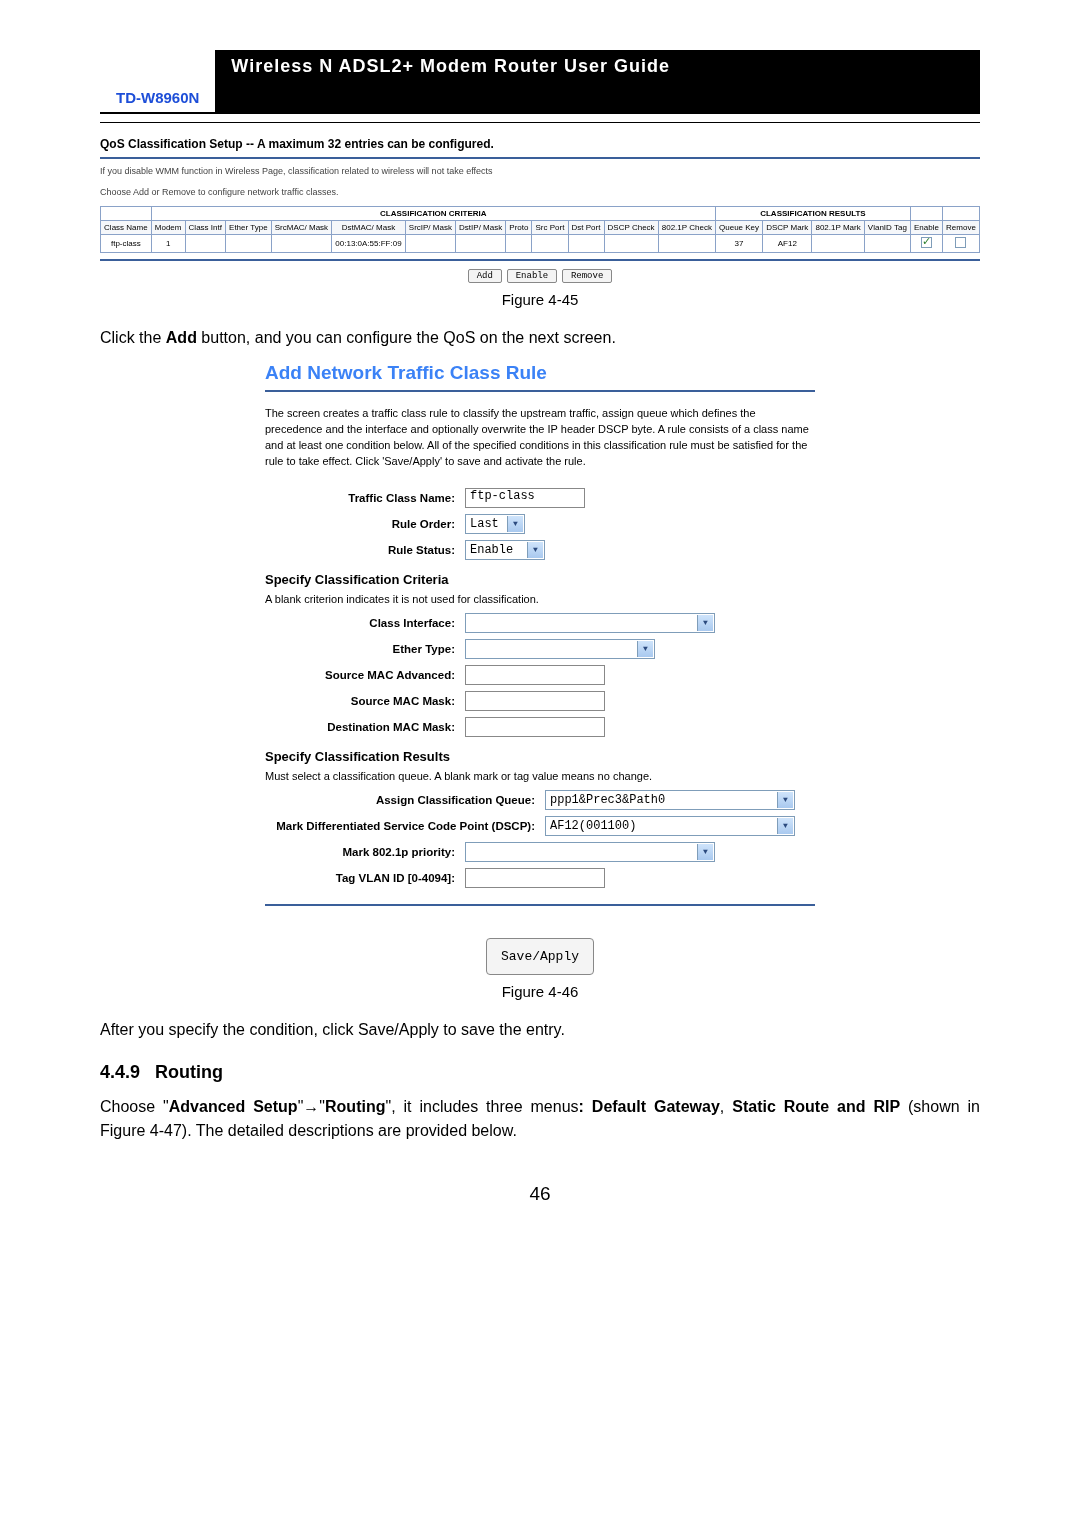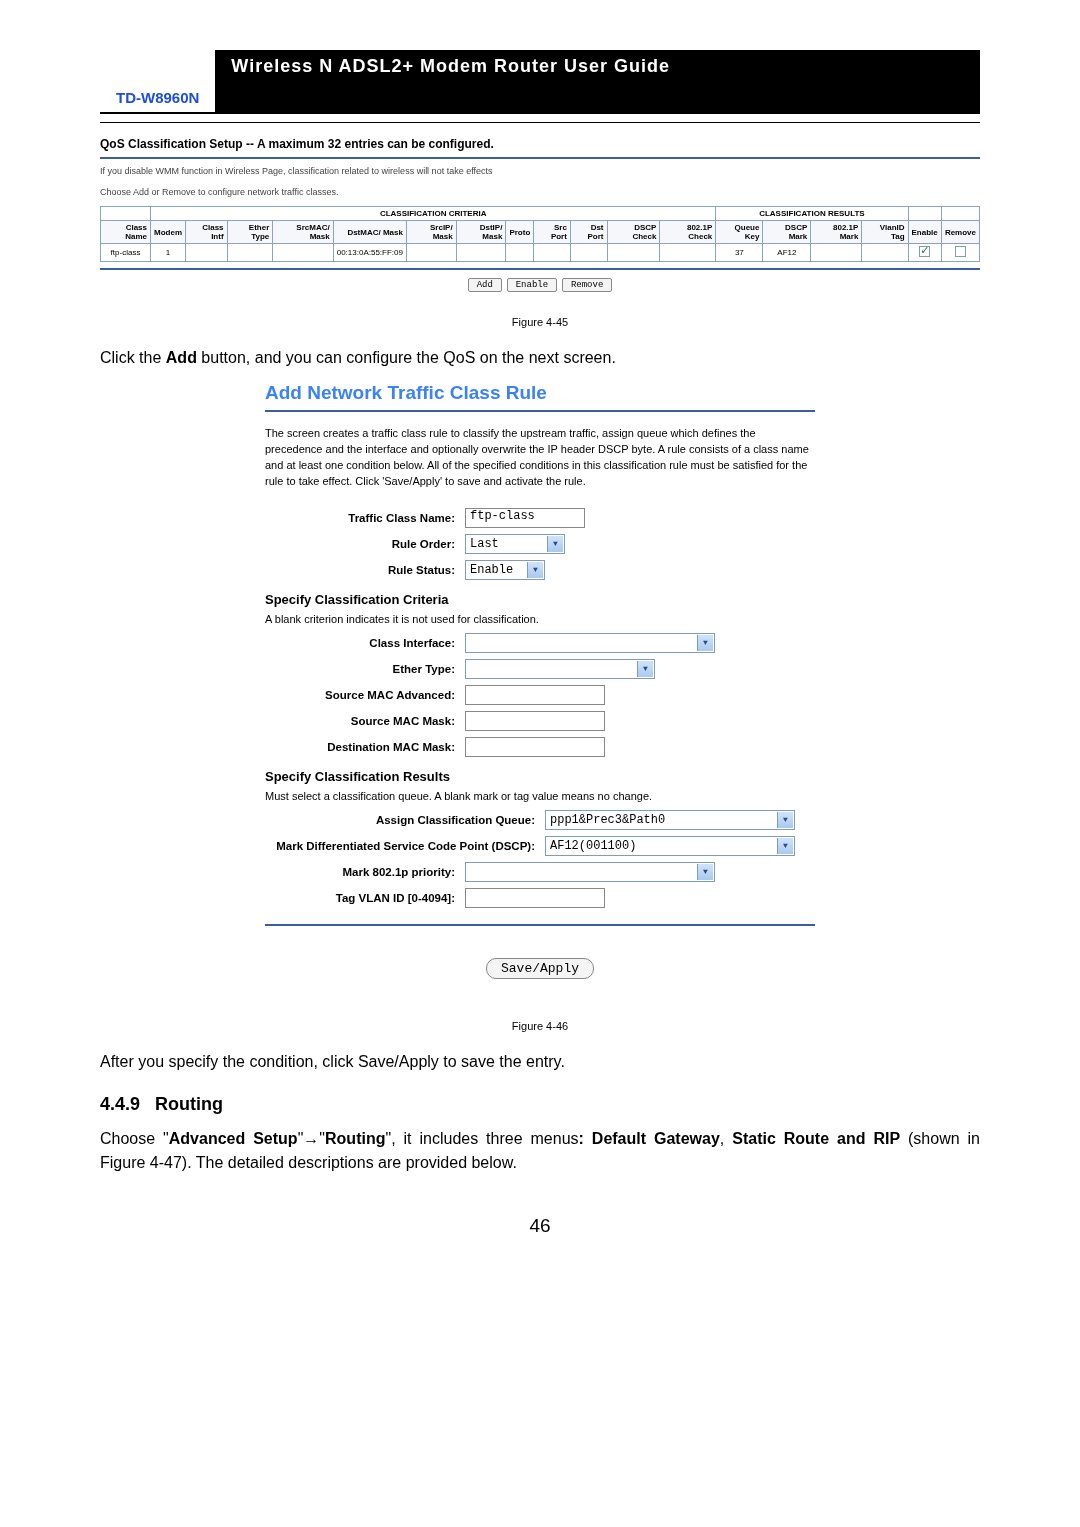--- a/index.html
+++ b/index.html
@@ -14,48 +14,48 @@
   .hr-below { height: 1px; background: #000; margin-bottom: 14px; }
 
   
   .fig45 { font-size: 10px; color: #000; }
   .fig45-title { font-weight: bold; font-size: 12px; margin-bottom: 6px; }
   .fig45-hr { height: 2px; background: #3a5f9a; margin: 6px 0; }
   .fig45-small { font-size: 9px; color: #444; line-height: 1.4; margin-bottom: 8px; }
 
   .tbl-outer { border: 1px solid #8aa2c8; width: 100%; border-collapse: collapse; font-size: 8px; }
   .tbl-outer th, .tbl-outer td { border: 1px solid #8aa2c8; padding: 2px 3px; text-align: center; }
-  .tbl-outer th { font-weight: bold; background: #f5f7fa; text-align: right; }
+  .tbl-outer th { font-weight: normal; background: #f5f7fa; }
   .grp-hdr td { font-weight: bold; text-align: center; }
 
   .btn-row { text-align: center; margin: 8px 0 4px 0; }
   .btn-row .btn { display: inline-block; border: 1px solid #888; padding: 1px 8px; font-size: 9px; font-family: "Courier New", monospace; background: #f4f4f4; border-radius: 2px; margin: 0 1px; }
 
-  .fig-caption { text-align: center; font-size: 11px; margin: 24px 0 18px 0; }
+  .fig-caption { text-align: center; font-size: 15px; margin: 8px 0 18px 0; }
 
   .body-text { font-size: 16px; line-height: 1.5; margin-bottom: 12px; }
   .body-text b { font-weight: bold; }
 
   
   .fig46 { width: 550px; margin: 0 auto; font-size: 12px; }
   .fig46-heading { font-size: 19px; font-weight: bold; color: #3b82f6; margin-bottom: 6px; }
   .fig46-hr { height: 2px; background: #3a5f9a; margin-bottom: 14px; }
   .fig46-desc { font-size: 11px; line-height: 1.45; margin-bottom: 18px; }
 
   .form-row { display: flex; align-items: center; margin-bottom: 6px; }
   .form-lbl { width: 200px; text-align: right; font-weight: bold; font-size: 11.5px; padding-right: 10px; }
   .form-lbl-wide { width: 280px; text-align: right; font-weight: bold; font-size: 11.5px; padding-right: 10px; }
   .inp-text { border: 1px solid #888; height: 20px; padding: 0 4px; font-family: "Courier New", monospace; font-size: 12px; }
   .inp-select { border: 1px solid #7f9db9; height: 20px; font-family: "Courier New", monospace; font-size: 12px; background: #fff; position: relative; display: inline-flex; align-items: center; padding: 0 18px 0 4px; }
   .dd-arrow { position: absolute; right: 1px; top: 1px; bottom: 1px; width: 16px; background: linear-gradient(#cfe4fb,#a9c9ef); border-left: 1px solid #7f9db9; display:flex; align-items:center; justify-content:center; font-size:8px; color:#2b4a7e; }
 
   .section-hdr { font-weight: bold; font-size: 13px; margin: 12px 0 6px 0; }
   .section-note { font-size: 11px; margin-bottom: 8px; }
 
-  .save-btn { display: block; margin: 18px auto 17px auto; border: 1px solid #888; padding: 2px 14px; font-family: "Courier New", monospace; font-size: 13px; background: #f4f4f4; border-radius: 10px; }
+  .save-btn { display: block; margin: 18px auto 0 auto; border: 1px solid #888; padding: 10px 14px; font-family: "Courier New", monospace; font-size: 13px; background: #f4f4f4; border-radius: 4px; }
 
   .sec-num { font-weight: bold; font-size: 18px; margin: 20px 0 12px 0; }
   .page-num { text-align: center; font-size: 19px; margin-top: 40px; }
 
   .cb { display:inline-block; width:11px; height:11px; border:1px solid #7f9db9; background:#fff; position:relative; }
   .cb.chk::after { content:"✓"; position:absolute; top:-3px; left:0; font-size:11px; color:#2b7e2b; }
 </style>
 </head>
 <body>
 
@@ -145,21 +145,21 @@
     <div class="fig46-heading">Add Network Traffic Class Rule</div>
     <div class="fig46-hr"></div>
     <div class="fig46-desc">The screen creates a traffic class rule to classify the upstream traffic, assign queue which defines the precedence and the interface and optionally overwrite the IP header DSCP byte. A rule consists of a class name and at least one condition below. All of the specified conditions in this classification rule must be satisfied for the rule to take effect. Click 'Save/Apply' to save and activate the rule.</div>
 
     <div class="form-row">
       <div class="form-lbl">Traffic Class Name:</div>
       <div class="inp-text" style="width:120px">ftp-class</div>
     </div>
     <div class="form-row">
       <div class="form-lbl">Rule Order:</div>
-      <div class="inp-select" style="width:100px">
+      <div class="inp-select" style="width:60px">
           <span>Last</span>
           <span class="dd-arrow">▼</span>
         </div>
     </div>
     <div class="form-row">
       <div class="form-lbl">Rule Status:</div>
       <div class="inp-select" style="width:80px">
           <span>Enable</span>
           <span class="dd-arrow">▼</span>
         </div>

